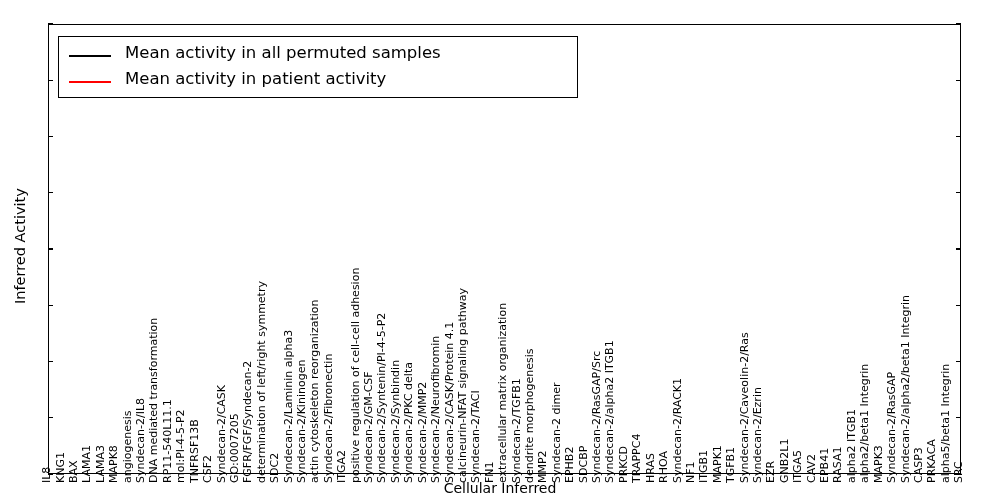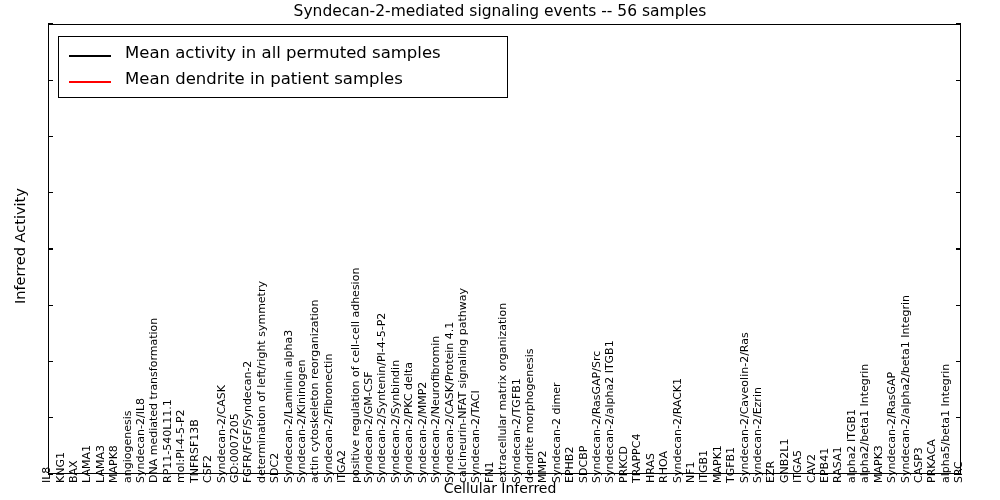--- a/index.html
+++ b/index.html
@@ -21,32 +21,31 @@
           transform:rotate(-90deg);transform-origin:left top;}
 
   
   .xtick-label{position:absolute;font-size:11px;color:#000;white-space:nowrap;
                transform:rotate(-90deg);transform-origin:left bottom;
                line-height:11px;}
   #xlabel{position:absolute;left:0;top:480px;width:1000px;text-align:center;
           font-size:14px;color:#000;}
 
   
-  #legend{position:absolute;left:58px;top:36px;width:450px;height:62px;
+  #legend{position:absolute;left:58px;top:36px;width:520px;height:62px;
           border:1.5px solid #000;background:#fff;box-sizing:border-box;}
   .leg-row{position:absolute;left:10px;height:26px;}
   .leg-line{position:absolute;top:12px;left:0;width:42px;height:2px;}
   .leg-text{position:absolute;left:56px;top:0px;font-size:16.5px;color:#000;white-space:nowrap;}
 </style>
 </head>
 <body>
 
 <div id="root">
 
-  <div id="title">Syndecan-2-mediated signaling events -- 56 samples</div>
 
   <div id="canvaswrap">
     <svg id="chart-svg" width="913" height="450">
         <path d="M0.00,217.13 L13.41,212.63 L26.82,208.13 L40.24,212.63 L53.65,217.13 L67.06,210.38 L80.47,205.88 L93.88,211.50 L107.29,217.13 L120.71,213.75 L134.12,210.38 L147.53,214.88 L160.94,218.25 L174.35,214.88 L187.76,211.50 L201.18,214.88 L214.59,218.25 L228.00,216.00 L241.41,212.63 L254.82,216.00 L268.24,218.25 L281.65,216.00 L295.06,213.75 L308.47,216.56 L321.88,218.25 L335.29,216.00 L348.71,213.75 L362.12,216.56 L375.53,218.25 L388.94,217.13 L402.35,214.88 L415.76,217.13 L429.18,218.81 L442.59,217.13 L456.00,214.88 L469.41,217.13 L482.82,218.81 L496.24,217.69 L509.65,216.00 L523.06,217.69 L536.47,218.81 L549.88,217.13 L563.29,215.44 L576.71,217.69 L590.12,218.81 L603.53,217.69 L616.94,216.00 L630.35,217.69 L643.76,218.81 L657.18,217.69 L670.59,216.56 L684.00,217.69 L697.41,218.81 L710.82,217.69 L724.24,216.00 L737.65,217.69 L751.06,218.81 L764.47,218.25 L777.88,216.56 L791.29,218.25 L804.71,218.81 L818.12,217.69 L831.53,216.00 L844.94,217.69 L858.35,218.81 L871.76,217.69 L885.18,216.56 L898.59,217.69 L912.00,218.81 L912.00,231.19 L898.59,232.31 L885.18,233.44 L871.76,232.31 L858.35,231.19 L844.94,232.31 L831.53,234.00 L818.12,232.31 L804.71,231.19 L791.29,231.75 L777.88,233.44 L764.47,231.75 L751.06,231.19 L737.65,232.31 L724.24,234.00 L710.82,232.31 L697.41,231.19 L684.00,232.31 L670.59,233.44 L657.18,232.31 L643.76,231.19 L630.35,232.31 L616.94,234.00 L603.53,232.31 L590.12,231.19 L576.71,232.31 L563.29,234.56 L549.88,232.88 L536.47,231.19 L523.06,232.31 L509.65,234.00 L496.24,232.31 L482.82,231.19 L469.41,232.88 L456.00,235.13 L442.59,232.88 L429.18,231.19 L415.76,232.88 L402.35,235.13 L388.94,232.88 L375.53,231.75 L362.12,233.44 L348.71,236.25 L335.29,234.00 L321.88,231.75 L308.47,233.44 L295.06,236.25 L281.65,234.00 L268.24,231.75 L254.82,234.00 L241.41,237.38 L228.00,234.00 L214.59,231.75 L201.18,235.13 L187.76,238.50 L174.35,235.13 L160.94,231.75 L147.53,235.13 L134.12,239.63 L120.71,236.25 L107.29,232.88 L93.88,238.50 L80.47,244.13 L67.06,239.63 L53.65,232.88 L40.24,237.38 L26.82,241.88 L13.41,237.38 L0.00,232.88 Z" fill="#c8c8c8" fill-opacity="0.55" stroke="none"></path>
         <path d="M0.00,219.38 L13.41,214.88 L26.82,210.38 L40.24,213.75 L53.65,218.25 L67.06,212.63 L80.47,208.13 L93.88,213.19 L107.29,218.25 L120.71,215.44 L134.12,212.06 L147.53,216.00 L160.94,219.38 L174.35,216.56 L187.76,213.75 L201.18,216.56 L214.59,219.38 L228.00,217.69 L241.41,214.88 L254.82,217.69 L268.24,219.38 L281.65,217.69 L295.06,215.44 L308.47,217.69 L321.88,219.38 L335.29,217.69 L348.71,215.44 L362.12,217.69 L375.53,219.38 L388.94,218.25 L402.35,216.56 L415.76,218.25 L429.18,219.94 L442.59,218.25 L456.00,216.00 L469.41,218.25 L482.82,219.94 L496.24,218.81 L509.65,217.13 L523.06,218.81 L536.47,219.94 L549.88,218.25 L563.29,216.56 L576.71,218.25 L590.12,219.94 L603.53,218.25 L616.94,216.56 L630.35,218.25 L643.76,219.94 L657.18,218.81 L670.59,217.13 L684.00,218.81 L697.41,219.94 L710.82,218.25 L724.24,216.56 L737.65,218.25 L751.06,219.94 L764.47,218.81 L777.88,217.13 L791.29,218.81 L804.71,219.38 L818.12,217.13 L831.53,213.75 L844.94,216.00 L858.35,218.81 L871.76,217.13 L885.18,214.88 L898.59,217.13 L912.00,219.38 L912.00,231.75 L898.59,234.56 L885.18,237.38 L871.76,234.56 L858.35,232.31 L844.94,235.69 L831.53,238.50 L818.12,234.56 L804.71,231.75 L791.29,232.31 L777.88,234.56 L764.47,232.31 L751.06,231.19 L737.65,232.88 L724.24,235.13 L710.82,232.88 L697.41,231.19 L684.00,232.31 L670.59,234.00 L657.18,232.31 L643.76,231.19 L630.35,232.31 L616.94,234.56 L603.53,232.31 L590.12,231.19 L576.71,232.31 L563.29,234.56 L549.88,232.88 L536.47,231.19 L523.06,232.31 L509.65,234.00 L496.24,232.31 L482.82,231.19 L469.41,232.88 L456.00,235.13 L442.59,232.88 L429.18,231.19 L415.76,232.88 L402.35,235.13 L388.94,232.88 L375.53,231.75 L362.12,233.44 L348.71,236.25 L335.29,233.44 L321.88,231.75 L308.47,233.44 L295.06,236.25 L281.65,234.00 L268.24,231.75 L254.82,234.00 L241.41,236.81 L228.00,234.00 L214.59,231.75 L201.18,235.13 L187.76,238.50 L174.35,235.13 L160.94,231.75 L147.53,235.69 L134.12,240.19 L120.71,236.25 L107.29,233.44 L93.88,239.06 L80.47,245.25 L67.06,239.63 L53.65,233.44 L40.24,238.50 L26.82,243.00 L13.41,237.38 L0.00,232.88 Z" fill="#ff9e9e" fill-opacity="0.75" stroke="none"></path>
         <path d="M0.00,225.00 L13.41,224.44 L26.82,225.56 L40.24,225.00 L53.65,224.44 L67.06,225.00 L80.47,225.56 L93.88,225.00 L107.29,224.44 L120.71,225.00 L134.12,225.56 L147.53,225.00 L160.94,225.00 L174.35,224.44 L187.76,225.00 L201.18,225.56 L214.59,225.00 L228.00,225.00 L241.41,224.44 L254.82,225.00 L268.24,225.00 L281.65,225.56 L295.06,225.00 L308.47,225.00 L321.88,225.00 L335.29,224.44 L348.71,225.00 L362.12,225.00 L375.53,225.56 L388.94,225.00 L402.35,225.00 L415.76,225.00 L429.18,224.44 L442.59,225.00 L456.00,225.00 L469.41,225.56 L482.82,225.00 L496.24,225.00 L509.65,225.00 L523.06,224.44 L536.47,225.00 L549.88,225.00 L563.29,225.00 L576.71,225.56 L590.12,225.00 L603.53,225.00 L616.94,225.00 L630.35,225.00 L643.76,224.44 L657.18,225.00 L670.59,225.00 L684.00,225.00 L697.41,225.00 L710.82,225.56 L724.24,225.00 L737.65,225.00 L751.06,225.00 L764.47,225.00 L777.88,225.00 L791.29,224.44 L804.71,225.00 L818.12,225.00 L831.53,225.00 L844.94,225.00 L858.35,225.56 L871.76,225.00 L885.18,225.00 L898.59,225.00 L912.00,225.00 " fill="none" stroke="#000000" stroke-width="1.6" stroke-dasharray="2.2,2.2"></path>
         <path d="M0.00,226.13 L13.41,226.69 L26.82,227.25 L40.24,226.69 L53.65,226.13 L67.06,226.69 L80.47,227.25 L93.88,226.69 L107.29,226.13 L120.71,226.13 L134.12,226.69 L147.53,226.13 L160.94,225.56 L174.35,226.13 L187.76,226.13 L201.18,226.13 L214.59,225.56 L228.00,225.56 L241.41,226.13 L254.82,225.56 L268.24,225.56 L281.65,225.56 L295.06,226.13 L308.47,225.56 L321.88,225.56 L335.29,225.56 L348.71,225.56 L362.12,225.56 L375.53,225.56 L388.94,225.56 L402.35,225.56 L415.76,225.56 L429.18,225.56 L442.59,225.56 L456.00,225.56 L469.41,225.56 L482.82,225.56 L496.24,225.56 L509.65,225.56 L523.06,225.56 L536.47,225.56 L549.88,225.56 L563.29,225.56 L576.71,225.56 L590.12,225.56 L603.53,225.56 L616.94,225.56 L630.35,225.56 L643.76,225.56 L657.18,225.56 L670.59,225.56 L684.00,225.56 L697.41,225.56 L710.82,225.56 L724.24,226.13 L737.65,226.13 L751.06,226.13 L764.47,226.13 L777.88,226.13 L791.29,226.69 L804.71,226.69 L818.12,226.69 L831.53,226.69 L844.94,226.69 L858.35,227.25 L871.76,227.25 L885.18,226.69 L898.59,226.13 L912.00,226.13 " fill="none" stroke="#ff0000" stroke-width="1.5"></path>
       </svg>
   </div>
 
@@ -147,17 +146,17 @@
   <div id="ylabel" style="left: 12px; top: 304px;">Inferred Activity</div>
   <div id="xlabel">Cellular Inferred</div>
 
   <div id="legend">
       <div class="leg-row" style="top: 6px;">
         <div class="leg-line" style="background: rgb(0, 0, 0);"></div>
         <div class="leg-text">Mean activity in all permuted samples</div>
       </div>
       <div class="leg-row" style="top: 32px;">
         <div class="leg-line" style="background: rgb(255, 0, 0);"></div>
-        <div class="leg-text">Mean dendrite in patient samples</div>
+        <div class="leg-text">Mean activity in patient activity</div>
       </div>
     </div>
 
 </div>
 
 </body></html>

